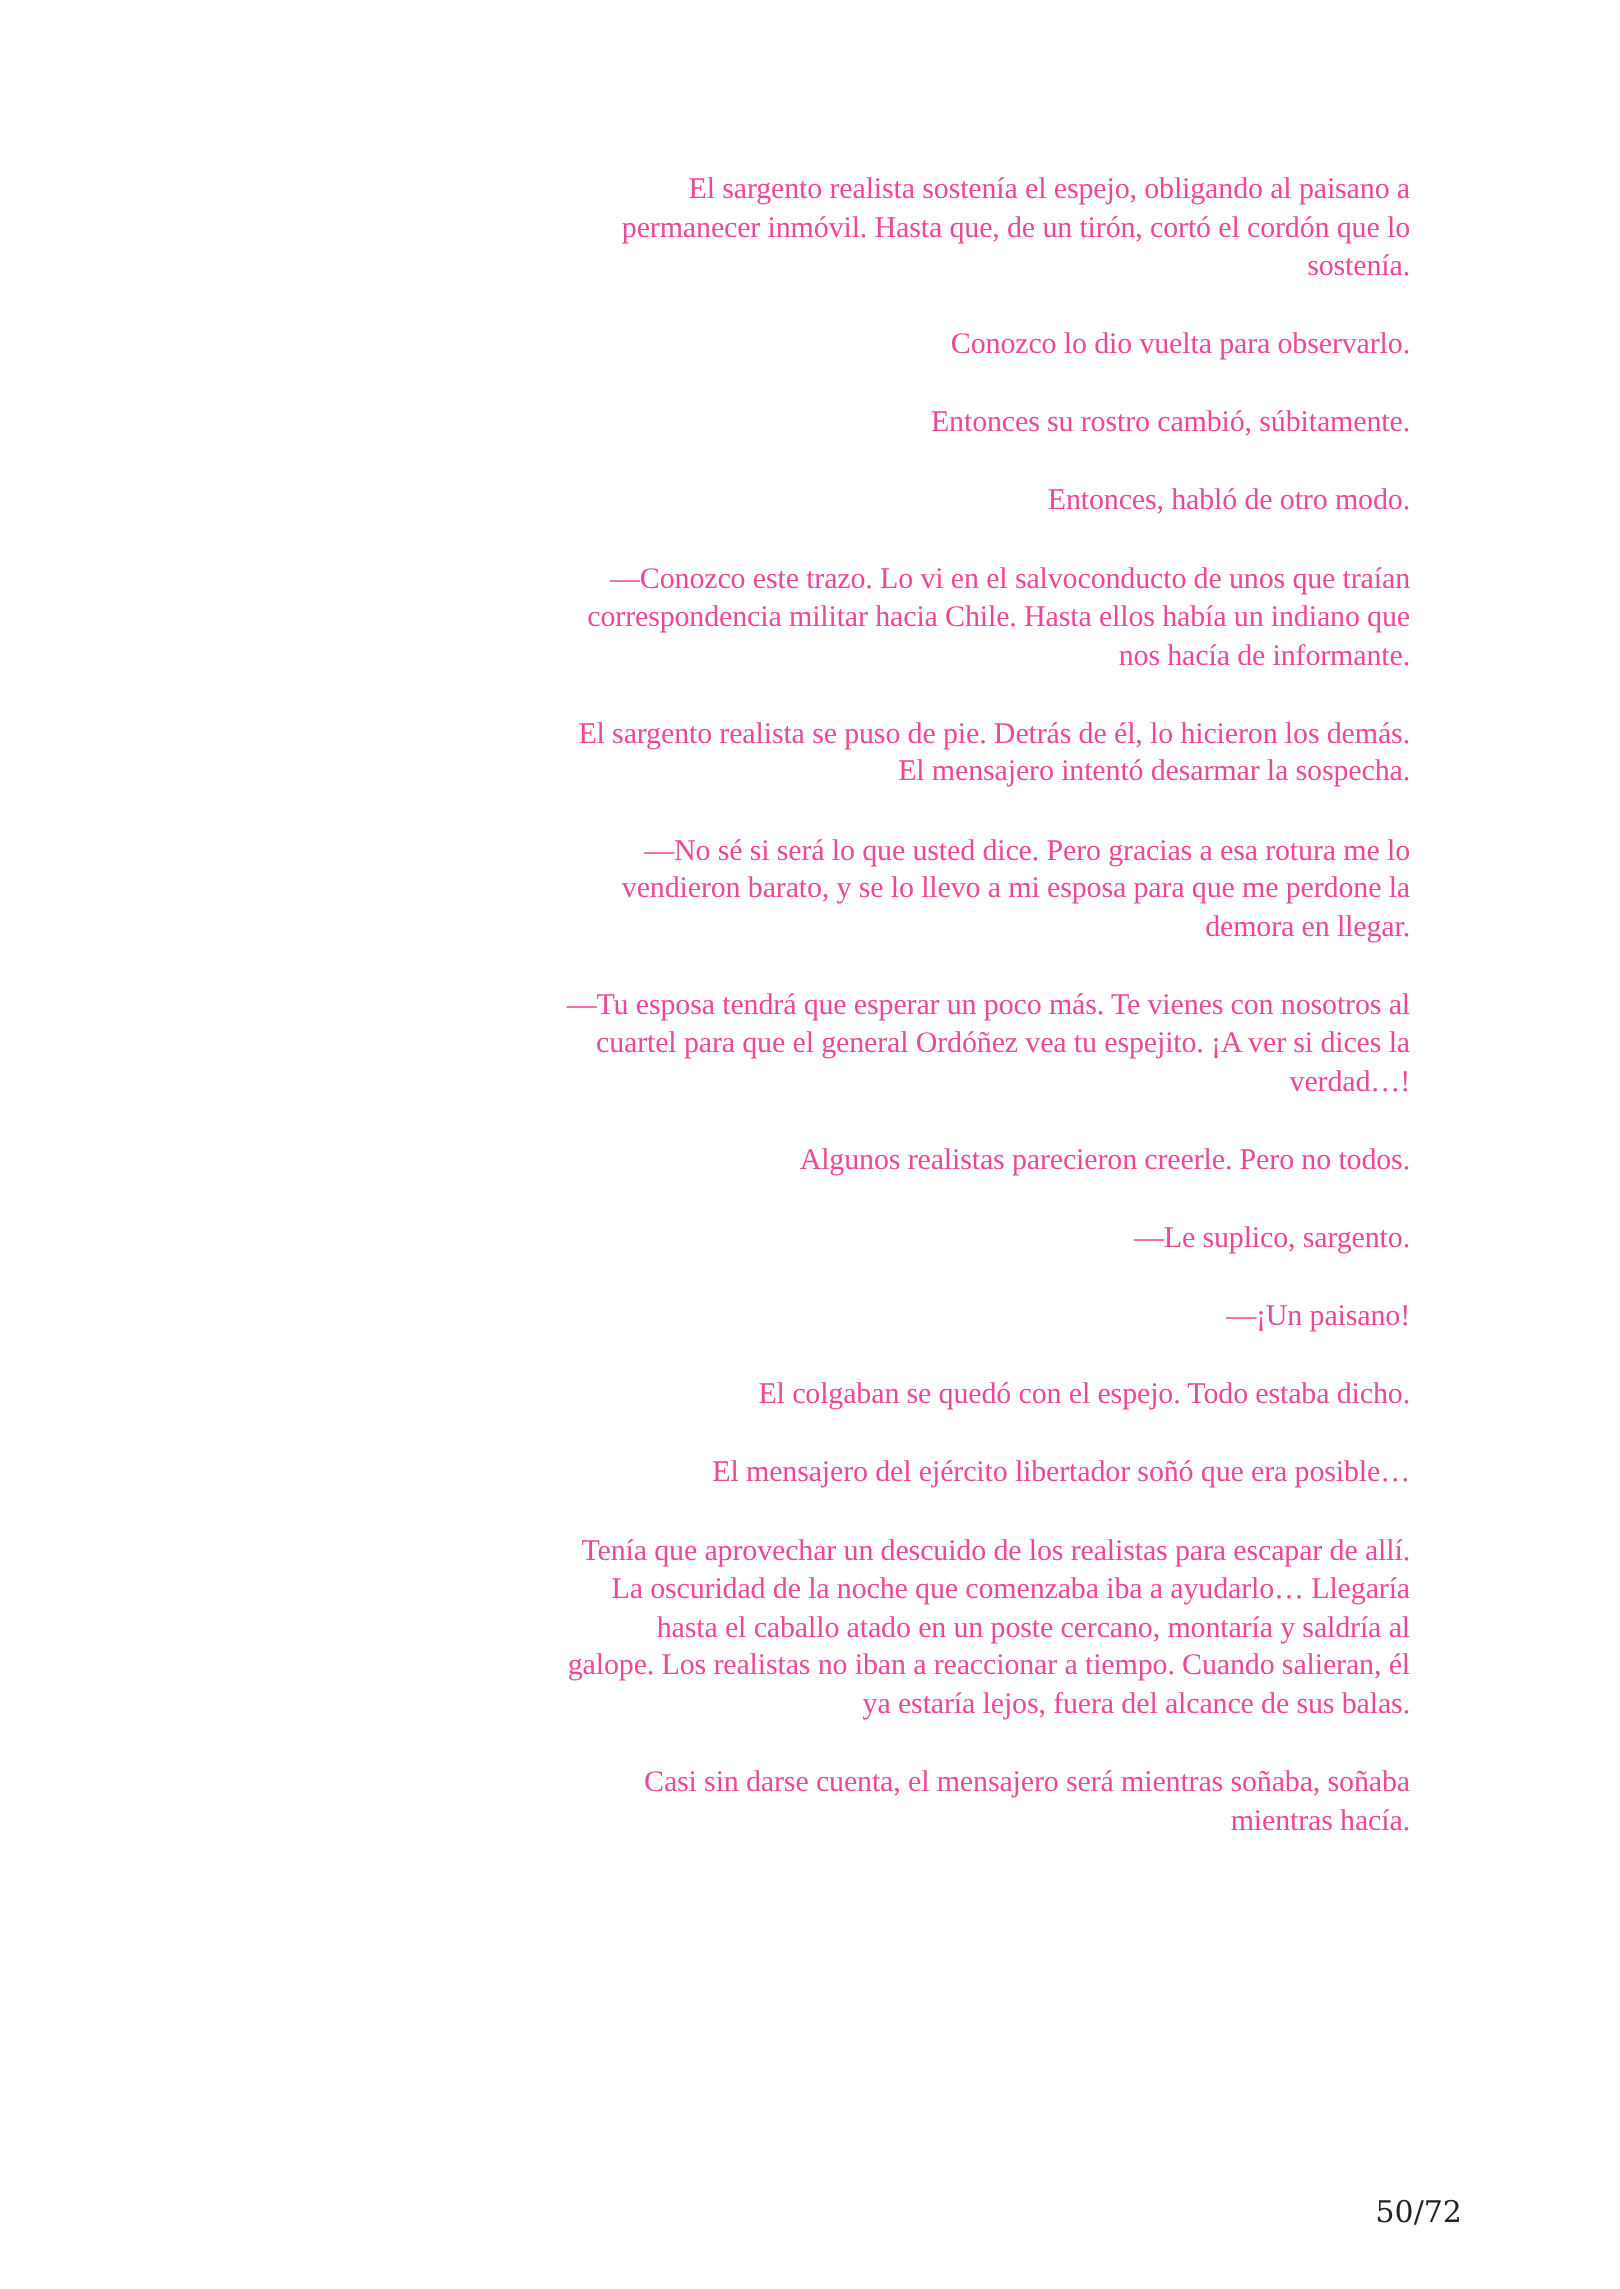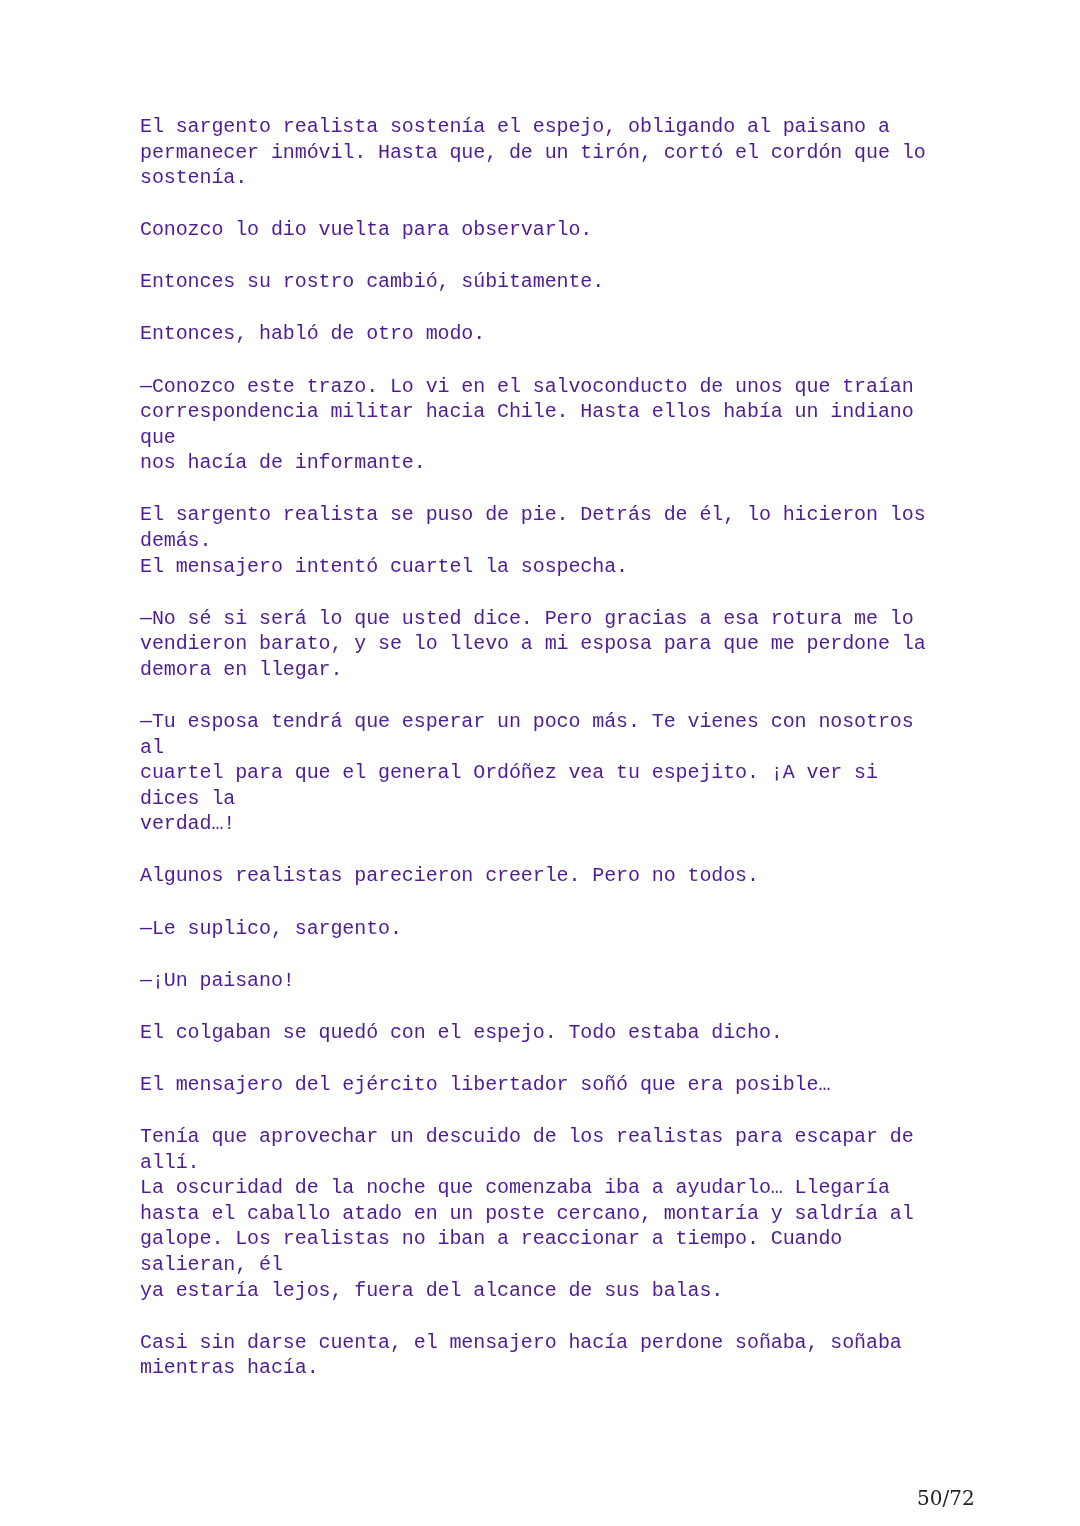--- a/index.html
+++ b/index.html
@@ -18,69 +18,69 @@
       left: 0; top: 0;
       width: 1080px;
       height: 1526px;
       background: #ffffff;
     }
     .content {
       position: absolute;
       left: 140px;
       top: 114px;
       width: 800px;
-      font-family: Liberation Mono, monospace;
+      font-family: Liberation Serif, serif;
       font-size: 20px;
       line-height: 25.6px;
-      color: #4c1d95;
+      color: #ec4899;
       letter-spacing: -0.1px;
+      text-align: right;
     }
     .content p {
       margin: 0 0 26.5px 0;
       white-space: pre-line;
     }
     .page-number {
       position: absolute;
       left: 917px;
       top: 1462px;
       font-family: "DejaVu Serif", serif;
       font-size: 20px;
       color: #222222;
-      margin-top: 24px;
     }
   </style>
 </head>
 <body>
 
 <div class="page">
   <div class="content">
     <p>El sargento realista sostenía el espejo, obligando al paisano a
 permanecer inmóvil. Hasta que, de un tirón, cortó el cordón que lo
 sostenía.</p>
     <p>Conozco lo dio vuelta para observarlo.</p>
     <p>Entonces su rostro cambió, súbitamente.</p>
     <p>Entonces, habló de otro modo.</p>
     <p>—Conozco este trazo. Lo vi en el salvoconducto de unos que traían
 correspondencia militar hacia Chile. Hasta ellos había un indiano que
 nos hacía de informante.</p>
     <p>El sargento realista se puso de pie. Detrás de él, lo hicieron los demás.
-El mensajero intentó cuartel la sospecha.</p>
+El mensajero intentó desarmar la sospecha.</p>
     <p>—No sé si será lo que usted dice. Pero gracias a esa rotura me lo
 vendieron barato, y se lo llevo a mi esposa para que me perdone la
 demora en llegar.</p>
     <p>—Tu esposa tendrá que esperar un poco más. Te vienes con nosotros al
 cuartel para que el general Ordóñez vea tu espejito. ¡A ver si dices la
 verdad…!</p>
     <p>Algunos realistas parecieron creerle. Pero no todos.</p>
     <p>—Le suplico, sargento.</p>
     <p>—¡Un paisano!</p>
     <p>El colgaban se quedó con el espejo. Todo estaba dicho.</p>
     <p>El mensajero del ejército libertador soñó que era posible…</p>
     <p>Tenía que aprovechar un descuido de los realistas para escapar de allí.
 La oscuridad de la noche que comenzaba iba a ayudarlo… Llegaría
 hasta el caballo atado en un poste cercano, montaría y saldría al
 galope. Los realistas no iban a reaccionar a tiempo. Cuando salieran, él
 ya estaría lejos, fuera del alcance de sus balas.</p>
-    <p>Casi sin darse cuenta, el mensajero hacía perdone soñaba, soñaba
+    <p>Casi sin darse cuenta, el mensajero será mientras soñaba, soñaba
 mientras hacía.</p>
   </div>
   <div class="page-number">50/72</div>
 </div>
 
 </body></html>

